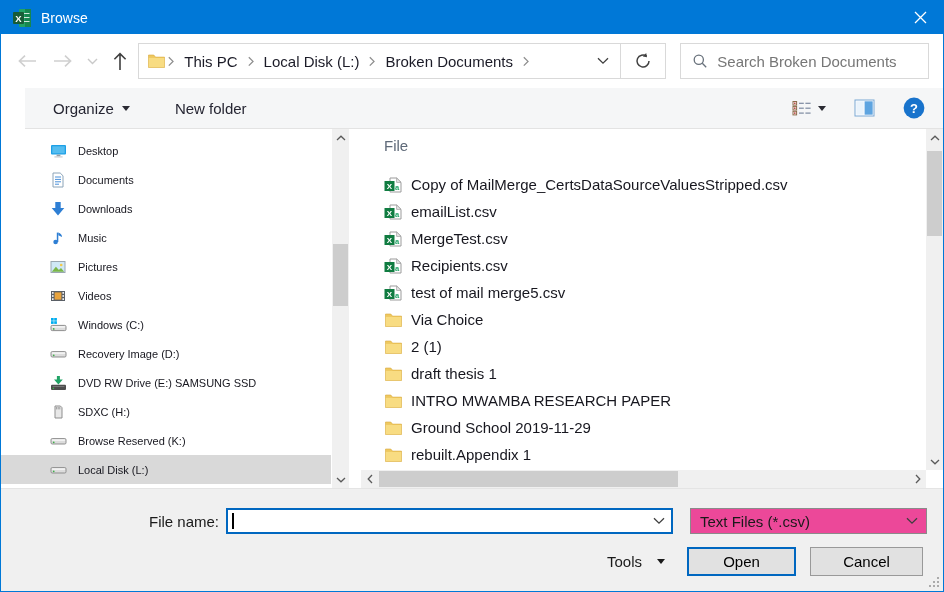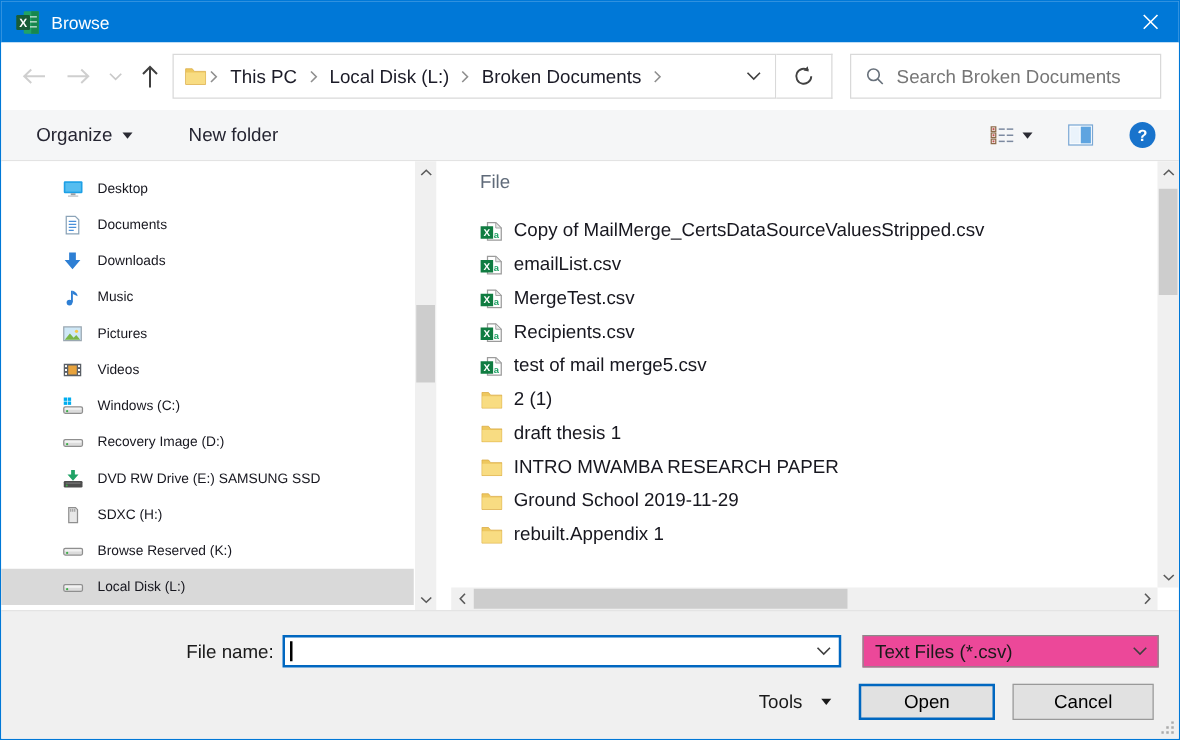--- a/index.html
+++ b/index.html
@@ -37,21 +37,21 @@
   .refresh-box { width:46px; height:36px; border:1px solid #d9d9d9; border-left:none;
     display:flex; align-items:center; justify-content:center; background:#fff; cursor:default; }
   .search-box { margin-left:14px; width:250px; height:36px; border:1px solid #d9d9d9;
     display:flex; align-items:center; gap:9px; padding:0 11px; background:#fff;justify-content:center; }
   .search-box input { border:none; outline:none; font-size:15px; color:#333; width:100%;
     background:transparent; }
   .search-box input::placeholder { color:#767676; }
 
   
   .toolbar { height:41px; background:#f5f6f7; border-bottom:1px solid #e3e3e3;
-    display:flex; align-items:center; padding:0 18px 0 28px; flex:0 0 auto; }
+    display:flex; align-items:center; padding:0 18px 0 28px; flex:0 0 auto;margin-left:24px; }
   .tool-btn { display:flex; align-items:center; gap:8px; background:none; border:none;
     font-size:15px; color:#252532; font-family:inherit; cursor:default; }
   .tb-newfolder { margin-left:45px; }
   .tb-right { margin-left:auto; display:flex; align-items:center; gap:28px; }
   .tb-view { display:flex; align-items:center; gap:6px; }
   .caret-down { width:0; height:0; border-left:4px solid transparent;
     border-right:4px solid transparent; border-top:5px solid #2a2a33; display:inline-block; }
 
   
   .content { flex:1 1 auto; min-height:0; display:flex; background:#fff; position:relative; }
@@ -512,20 +512,29 @@
             </span>
             <span>test of mail merge5.csv</span>
           </div>
           <div class="file-row">
             <span class="ic-slot">
               <svg width="17" height="14" viewBox="0 0 17 14">
                 <path d="M.5 1h5.3l1.7 2.1h9V13.5H.5z" fill="#eec85f" stroke="#d9a940" stroke-width=".6"></path>
                 <path d="M.8 3.9h15.4v9.3H.8z" fill="#f8dc82"></path>
               </svg>
             </span>
+            <span>Via Choice</span>
+          </div>
+          <div class="file-row">
+            <span class="ic-slot">
+              <svg width="17" height="14" viewBox="0 0 17 14">
+                <path d="M.5 1h5.3l1.7 2.1h9V13.5H.5z" fill="#eec85f" stroke="#d9a940" stroke-width=".6"></path>
+                <path d="M.8 3.9h15.4v9.3H.8z" fill="#f8dc82"></path>
+              </svg>
+            </span>
             <span>2 (1)</span>
           </div>
           <div class="file-row">
             <span class="ic-slot">
               <svg width="17" height="14" viewBox="0 0 17 14">
                 <path d="M.5 1h5.3l1.7 2.1h9V13.5H.5z" fill="#eec85f" stroke="#d9a940" stroke-width=".6"></path>
                 <path d="M.8 3.9h15.4v9.3H.8z" fill="#f8dc82"></path>
               </svg>
             </span>
             <span>draft thesis 1</span>

